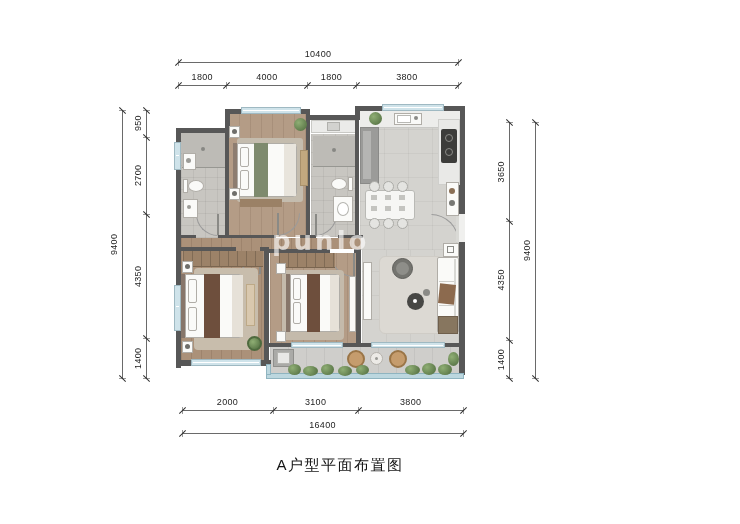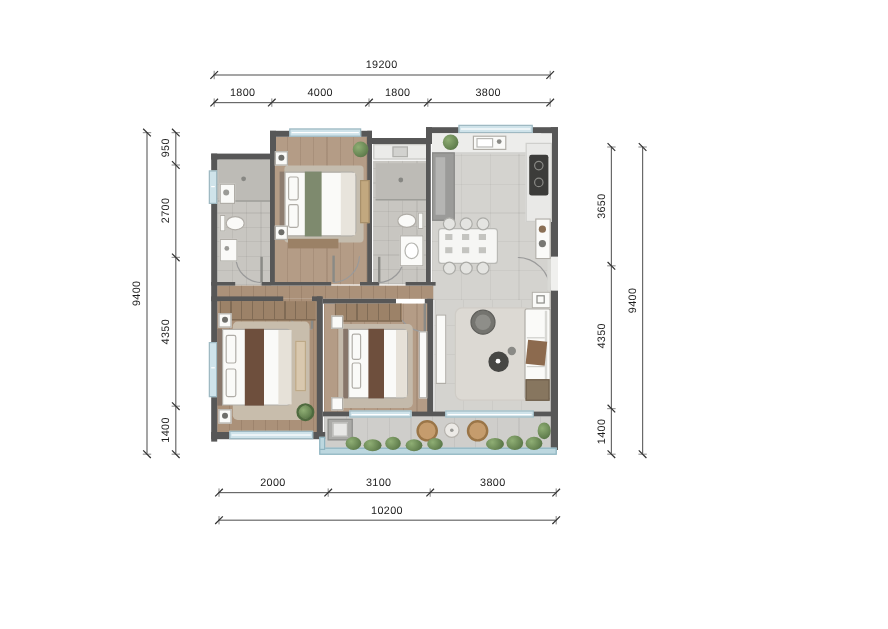--- a/index.html
+++ b/index.html
@@ -46,21 +46,21 @@
       font-family:"DejaVu Sans",sans-serif;letter-spacing:3px;}
   .title{position:absolute;font-size:15px;color:#141414;letter-spacing:1.5px;text-align:center;}
 </style>
 </head>
 <body>
 
 <div class="sheet">
 
   <div class="dim dim-h" style="left:178px;top:62px;width:280px;">
       <div class="base"></div>
-      <div class="dlabel" style="left: 0px; width: 280px;">19200</div>
+      <div class="dlabel" style="left: 0px; width: 280px;">10400</div>
       <div class="ext" style="left: 0px;"></div>
       <div class="tick" style="left: 0px;"></div>
       <div class="ext" style="left: 280px;"></div>
       <div class="tick" style="left: 280px;"></div>
     </div>
   <div class="dim dim-h" style="left:178px;top:85px;width:280px;">
       <div class="base"></div>
       <div class="dlabel" style="left: 0px; width: 48.4615px;">1800</div>
       <div class="dlabel" style="left: 48.4615px; width: 80.7692px;">4000</div>
       <div class="dlabel" style="left: 129.231px; width: 48.4615px;">1800</div>
@@ -135,21 +135,21 @@
       <div class="tick" style="left: 0px;"></div>
       <div class="ext" style="left: 90.9118px;"></div>
       <div class="tick" style="left: 90.9118px;"></div>
       <div class="ext" style="left: 176.314px;"></div>
       <div class="tick" style="left: 176.314px;"></div>
       <div class="ext" style="left: 281px;"></div>
       <div class="tick" style="left: 281px;"></div>
     </div>
   <div class="dim dim-h" style="left:182px;top:433px;width:281px;">
       <div class="base"></div>
-      <div class="dlabel" style="left: 0px; width: 281px;">10200</div>
+      <div class="dlabel" style="left: 0px; width: 281px;">16400</div>
       <div class="ext" style="left: 0px;"></div>
       <div class="tick" style="left: 0px;"></div>
       <div class="ext" style="left: 281px;"></div>
       <div class="tick" style="left: 281px;"></div>
     </div>
 
   <div class="floor-bath" style="left:181px;top:132px;width:45px;height:106px;"></div>
   <div class="floor-woodA" style="left:228px;top:114px;width:80px;height:123px;"></div>
   <div class="abs" style="left:311px;top:120px;width:46px;height:13px;background:#ebebe9;border:1px solid #c9c9c5;box-sizing:border-box;"></div>
   <div class="floor-bath" style="left:311px;top:134px;width:46px;height:103px;"></div>
@@ -334,14 +334,16 @@
   <div class="plant" style="left:288px;top:364px;width:13px;height:11px;"></div>
   <div class="plant" style="left:303px;top:366px;width:15px;height:10px;"></div>
   <div class="plant" style="left:321px;top:364px;width:13px;height:11px;"></div>
   <div class="plant" style="left:338px;top:366px;width:14px;height:10px;"></div>
   <div class="plant" style="left:356px;top:365px;width:13px;height:10px;"></div>
   <div class="plant" style="left:405px;top:365px;width:15px;height:10px;"></div>
   <div class="plant" style="left:422px;top:363px;width:14px;height:12px;"></div>
   <div class="plant" style="left:438px;top:364px;width:14px;height:11px;"></div>
   <div class="plant" style="left:448px;top:352px;width:11px;height:14px;"></div>
 
+  <div class="wm" style="left:272px;top:226px;font-size:26px;">punlo</div>
+  <div class="title" style="left:250px;top:456px;width:180px;">A户型平面布置图</div>
 
 </div>
 
 </body></html>

